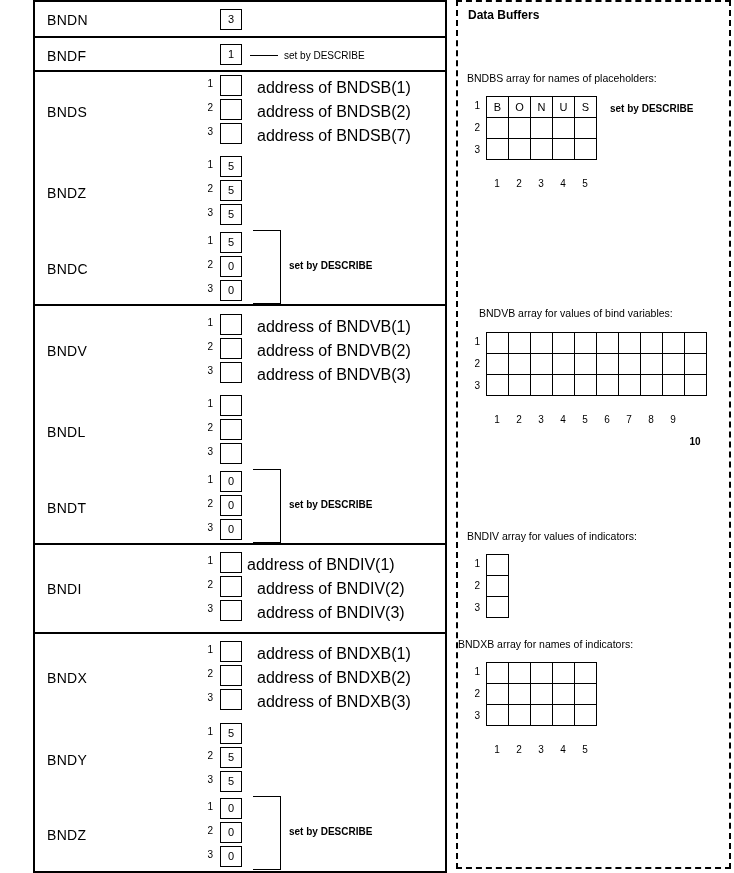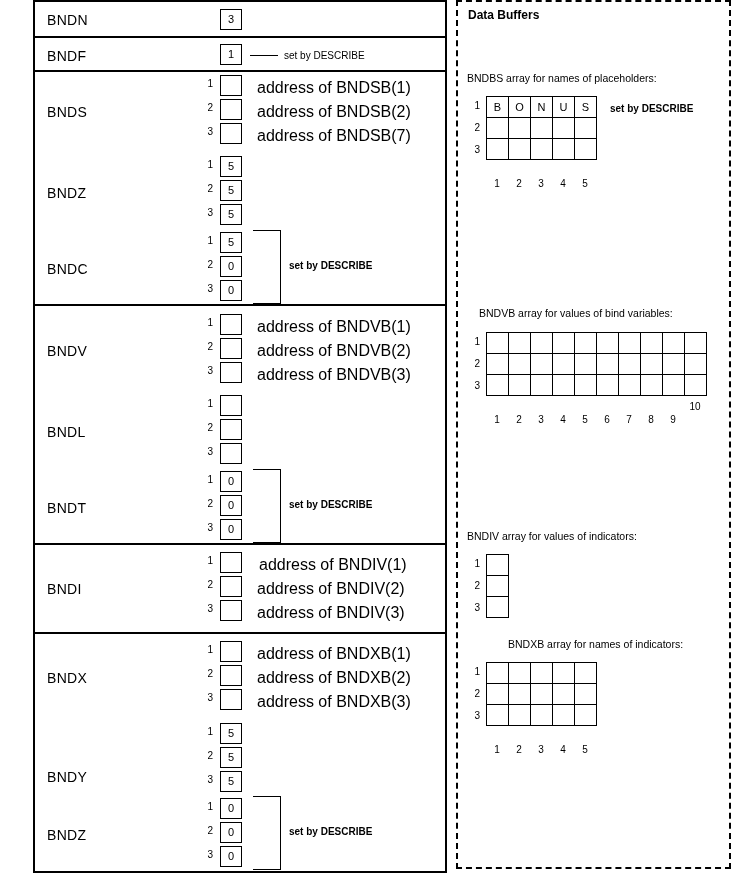--- a/index.html
+++ b/index.html
@@ -225,39 +225,39 @@
     </div>
 
     <div class="grp" style="height:89px;">
       <div class="field-label" style="top:36px;">BNDI</div>
       <div class="idx" style="left:166px; top:10px;">1</div>
       <div class="idx" style="left:166px; top:34px;">2</div>
       <div class="idx" style="left:166px; top:58px;">3</div>
       <div class="cell" style="left:185px; top:7px;"></div>
       <div class="cell" style="left:185px; top:31px;"></div>
       <div class="cell" style="left:185px; top:55px;"></div>
-      <div class="note" style="left:224px; top:11px;">address of BNDIV(1)</div>
+      <div class="note" style="left:212px; top:11px;">address of BNDIV(1)</div>
       <div class="note" style="left:222px; top:35px;">address of BNDIV(2)</div>
       <div class="note" style="left:222px; top:59px;">address of BNDIV(3)</div>
     </div>
 
     <div class="grp last" style="height:237px;">
 
       <div class="field-label" style="top:36px;">BNDX</div>
       <div class="idx" style="left:166px; top:10px;">1</div>
       <div class="idx" style="left:166px; top:34px;">2</div>
       <div class="idx" style="left:166px; top:58px;">3</div>
       <div class="cell" style="left:185px; top:7px;"></div>
       <div class="cell" style="left:185px; top:31px;"></div>
       <div class="cell" style="left:185px; top:55px;"></div>
       <div class="note" style="left:222px; top:11px;">address of BNDXB(1)</div>
       <div class="note" style="left:222px; top:35px;">address of BNDXB(2)</div>
       <div class="note" style="left:222px; top:59px;">address of BNDXB(3)</div>
 
-      <div class="field-label" style="top:118px;margin-top:17px;">BNDY</div>
+      <div class="field-label" style="top:118px;">BNDY</div>
       <div class="idx" style="left:166px; top:92px;">1</div>
       <div class="idx" style="left:166px; top:116px;">2</div>
       <div class="idx" style="left:166px; top:140px;">3</div>
       <div class="cell" style="left:185px; top:89px;">5</div>
       <div class="cell" style="left:185px; top:113px;">5</div>
       <div class="cell" style="left:185px; top:137px;">5</div>
 
       <div class="field-label" style="top:193px;">BNDZ</div>
       <div class="idx" style="left:166px; top:167px;">1</div>
       <div class="idx" style="left:166px; top:191px;">2</div>
@@ -355,41 +355,41 @@
       </table>
     <div class="collab" style="left:28px; top:412px;">1</div>
     <div class="collab" style="left:50px; top:412px;">2</div>
     <div class="collab" style="left:72px; top:412px;">3</div>
     <div class="collab" style="left:94px; top:412px;">4</div>
     <div class="collab" style="left:116px; top:412px;">5</div>
     <div class="collab" style="left:138px; top:412px;">6</div>
     <div class="collab" style="left:160px; top:412px;">7</div>
     <div class="collab" style="left:182px; top:412px;">8</div>
     <div class="collab" style="left:204px; top:412px;">9</div>
-    <div class="collab" style="left:226px; top:399px;">10</div>
+    <div class="collab" style="left:226px; top:434px;font-weight:bold;">10</div>
 
     <div class="rp-caption" style="left:9px; top:528px;">BNDIV array for values of indicators:</div>
     <div class="rowlab" style="left:10px; top:556px;">1</div>
     <div class="rowlab" style="left:10px; top:578px;">2</div>
     <div class="rowlab" style="left:10px; top:600px;">3</div>
     <table class="grid" style="left:28px; top:552px;">
       <tbody>
           <tr>
             <td></td>
           </tr>
       <tr>
             <td></td>
           </tr>
       <tr>
             <td></td>
           </tr>
     </tbody>
       </table>
 
-    <div class="rp-caption" style="left:26px; top:636px;padding-left:24px;">BNDXB array for names of indicators:</div>
+    <div class="rp-caption" style="left:0; top:636px;">BNDXB array for names of indicators:</div>
     <div class="rowlab" style="left:10px; top:664px;">1</div>
     <div class="rowlab" style="left:10px; top:686px;">2</div>
     <div class="rowlab" style="left:10px; top:708px;">3</div>
     <table class="grid" style="left:28px; top:660px;">
       <tbody>
           <tr>
         <td></td>
             <td></td>
         <td></td>
             <td></td>

